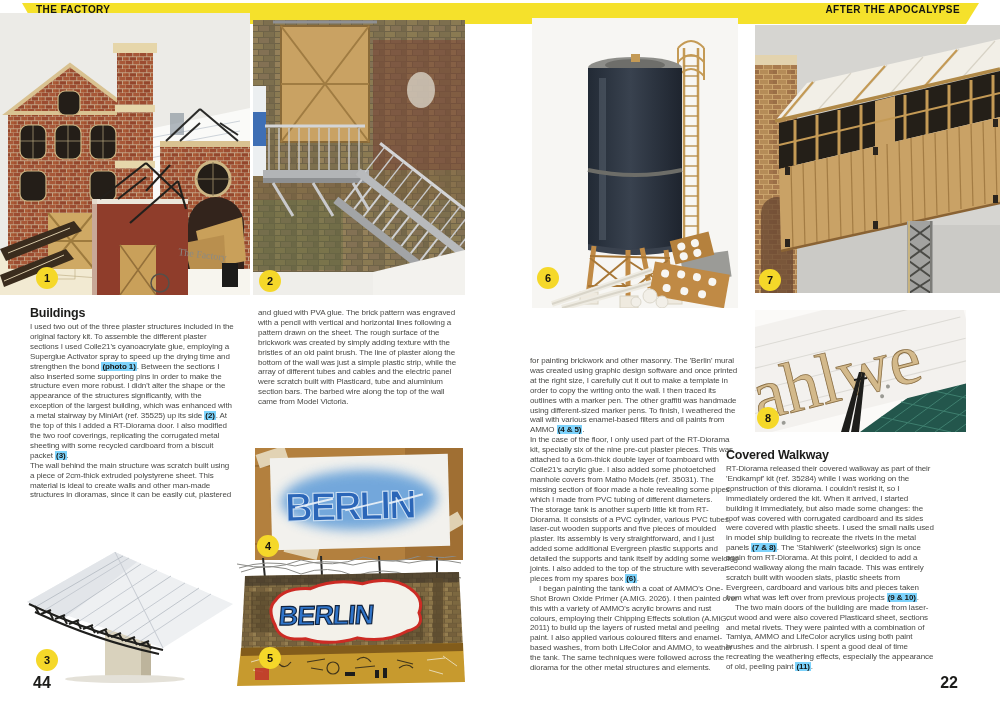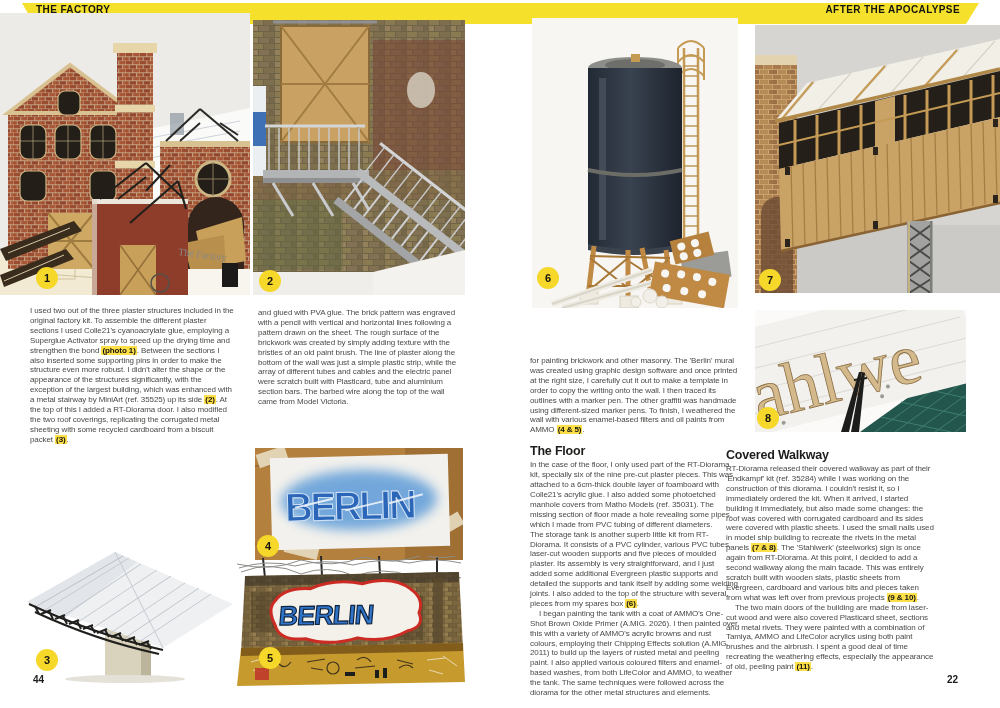--- a/index.html
+++ b/index.html
@@ -16,22 +16,22 @@
   .photo svg{display:block;}
   .badge{position:absolute;width:22px;height:22px;border-radius:50%;background:#F5D829;
          color:#18150f;font-size:11px;font-weight:800;display:flex;align-items:center;
          justify-content:center;z-index:5;}
   
   .col{position:absolute;color:#4a4a47;}
   .col h3{margin:9px 0 2px 0;font-size:12.5px;font-weight:800;color:#1c1c1a;letter-spacing:-.2px;}
   .col h3.first{margin-top:0;}
   .col p{margin:0;font-size:8px;line-height:9.9px;letter-spacing:-.1px;}
   .col p.indent{text-indent:9px;}
-  .hl{background:#fde047;font-weight:700;color:#141310;padding:0 1px;}
-  .pagenum{position:absolute;font-size:10px;font-weight:800;color:#1c1c1a;}
+  .hl{background:#7dd3fc;font-weight:700;color:#141310;padding:0 1px;}
+  .pagenum{position:absolute;font-size:16px;font-weight:800;color:#1c1c1a;}
 </style>
 </head>
 <body>
 
 <div class="spread">
 
   <div class="banner"></div>
   <div class="banner-label banner-left">THE FACTORY</div>
   <div class="banner-label banner-right">AFTER THE APOCALYPSE</div>
 
@@ -594,30 +594,31 @@
           <line x1="106" y1="89" x2="116" y2="85"></line>
         <line x1="120" y1="93" x2="130" y2="89"></line>
           <line x1="134" y1="97" x2="144" y2="93"></line>
       </g>
       <ellipse cx="120" cy="131" rx="60" ry="4" fill="#e4e1d8"></ellipse>
     </svg>
     <span class="badge" style="left:31px;top:101px;">3</span>
   </figure>
 
   <div class="col" style="left:30px;top:306px;width:204px;">
+    <h3 class="first">Buildings</h3>
     <p><span>I used two out of the three plaster structures included in the original factory kit. To assemble the different plaster sections I used Colle21's cyanoacrylate glue, employing a Superglue Activator spray to speed up the drying time and strengthen the bond </span><span class="hl">(photo 1)</span><span>. Between the sections I also inserted some supporting pins in order to make the structure even more robust. I didn't alter the shape or the appearance of the structures significantly, with the exception of the largest building, which was enhanced with a metal stairway by MiniArt (ref. 35525) up its side </span><span class="hl">(2)</span><span>. At the top of this I added a RT-Diorama door. I also modified the two roof coverings, replicating the corrugated metal sheeting with some recycled cardboard from a biscuit packet </span><span class="hl">(3)</span><span>.</span></p>
+    <p><span>The wall behind the main structure was scratch built using a piece of 2cm-thick extruded polystyrene sheet. This material is ideal to create walls and other man-made structures in dioramas, since it can be easily cut, plastered</span></p>
   </div>
 
   <div class="col" style="left:258px;top:308px;width:206px;">
     <p><span>and glued with PVA glue. The brick pattern was engraved with a pencil with vertical and horizontal lines following a pattern drawn on the sheet. The rough surface of the brickwork was created by simply adding texture with the bristles of an old paint brush. The line of plaster along the bottom of the wall was just a simple plastic strip, while the array of different tubes and cables and the electric panel were scratch built with Plasticard, tube and aluminium section bars. The barbed wire along the top of the wall came from Model Victoria.</span></p>
   </div>
 
   <div class="col" style="left:530px;top:328px;width:208px;margin-top:28px;">
     <p><span>for painting brickwork and other masonry. The 'Berlin' mural was created using graphic design software and once printed at the right size, I carefully cut it out to make a template in order to copy the writing onto the wall. I then traced its outlines with a marker pen. The other graffiti was handmade using different-sized marker pens. To finish, I weathered the wall with various enamel-based filters and oil paints from AMMO </span><span class="hl">(4 &amp; 5)</span><span>.</span></p>
-    <h3>The Floor</h3>
     <p><span>In the case of the floor, I only used part of the RT-Diorama kit, specially six of the nine pre-cut plaster pieces. This was attached to a 6cm-thick double layer of foamboard with Colle21's acrylic glue. I also added some photoetched manhole covers from Matho Models (ref. 35031). The missing section of floor made a hole revealing some pipes, which I made from PVC tubing of different diameters.</span></p>
     <p><span>The storage tank is another superb little kit from RT-Diorama. It consists of a PVC cylinder, various PVC tubes, laser-cut wooden supports and five pieces of moulded plaster. Its assembly is very straightforward, and I just added some additional Evergreen plastic supports and detailed the supports and tank itself by adding some welding joints. I also added to the top of the structure with several pieces from my spares box </span><span class="hl">(6)</span><span>.</span></p>
     <p class="indent"><span>I began painting the tank with a coat of AMMO's One-Shot Brown Oxide Primer (A.MIG. 2026). I then painted over this with a variety of AMMO's acrylic browns and rust colours, employing their Chipping Effects solution (A.MIG. 2011) to build up the layers of rusted metal and peeling paint. I also applied various coloured filters and enamel-based washes, from both LifeColor and AMMO, to weather the tank. The same techniques were followed across the diorama for the other metal structures and elements.</span></p>
   </div>
 
   <div class="col" style="left:726px;top:448px;width:210px;">
     <h3 class="first">Covered Walkway</h3>
     <p><span>RT-Diorama released their covered walkway as part of their 'Endkampf' kit (ref. 35284) while I was working on the construction of this diorama. I couldn't resist it, so I immediately ordered the kit. When it arrived, I started building it immediately, but also made some changes: the roof was covered with corrugated cardboard and its sides were covered with plastic sheets. I used the small nails used in model ship building to recreate the rivets in the metal panels </span><span class="hl">(7 &amp; 8)</span><span>. The 'Stahlwerk' (steelworks) sign is once again from RT-Diorama. At this point, I decided to add a second walkway along the main facade. This was entirely scratch built with wooden slats, plastic sheets from Evergreen, cardboard and various bits and pieces taken from what was left over from previous projects </span><span class="hl">(9 &amp; 10)</span><span>.</span></p>
     <p class="indent"><span>The two main doors of the building are made from laser-cut wood and were also covered Plasticard sheet, sections and metal rivets. They were painted with a combination of Tamiya, AMMO and LifeColor acrylics using both paint brushes and the airbrush. I spent a good deal of time recreating the weathering effects, especially the appearance of old, peeling paint </span><span class="hl">(11)</span><span>.</span></p>
   </div>

